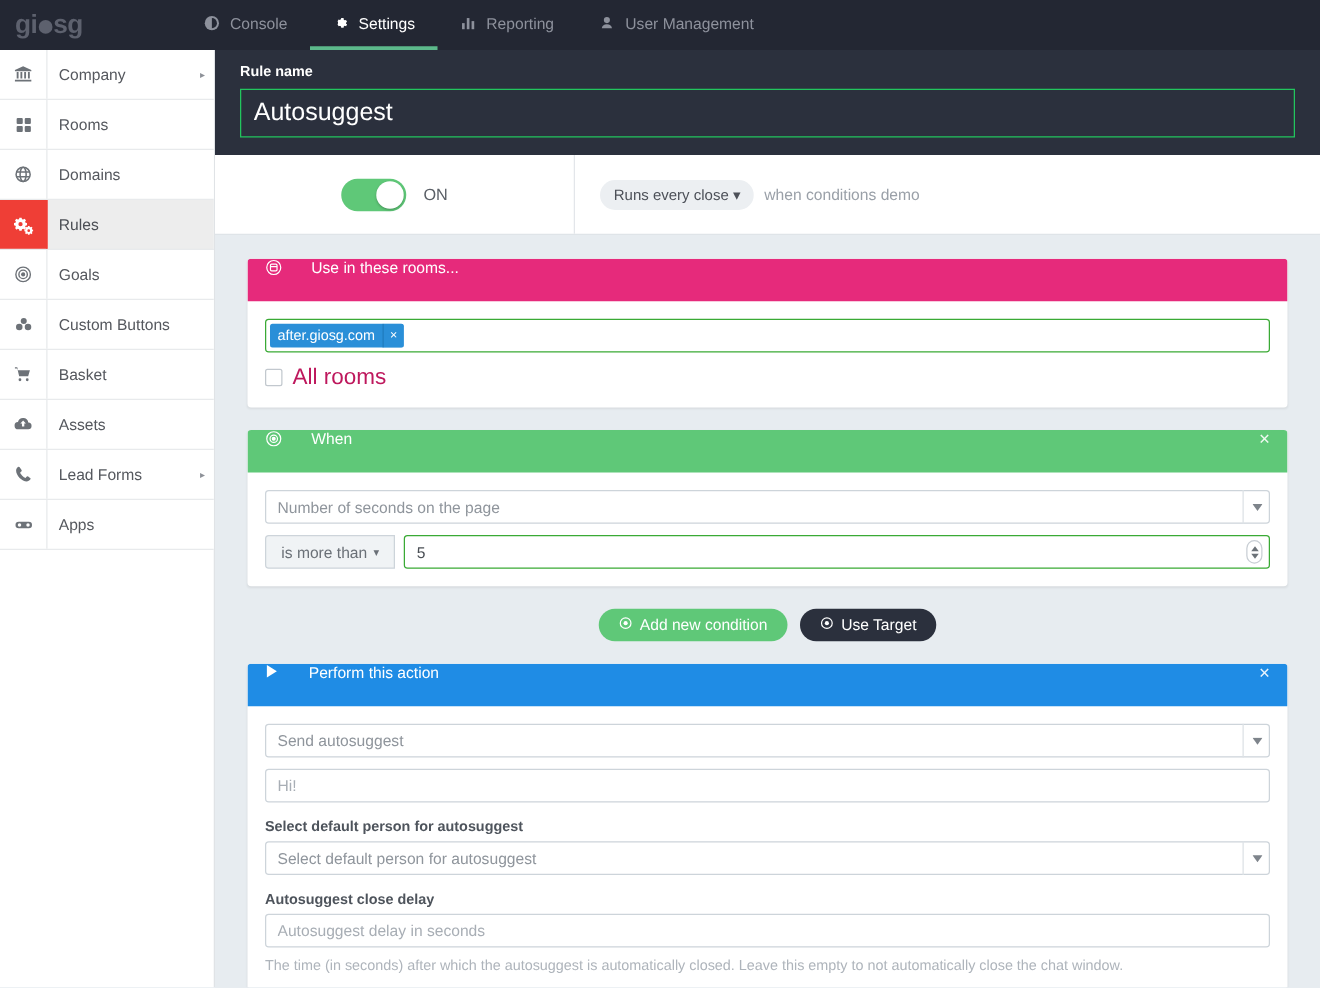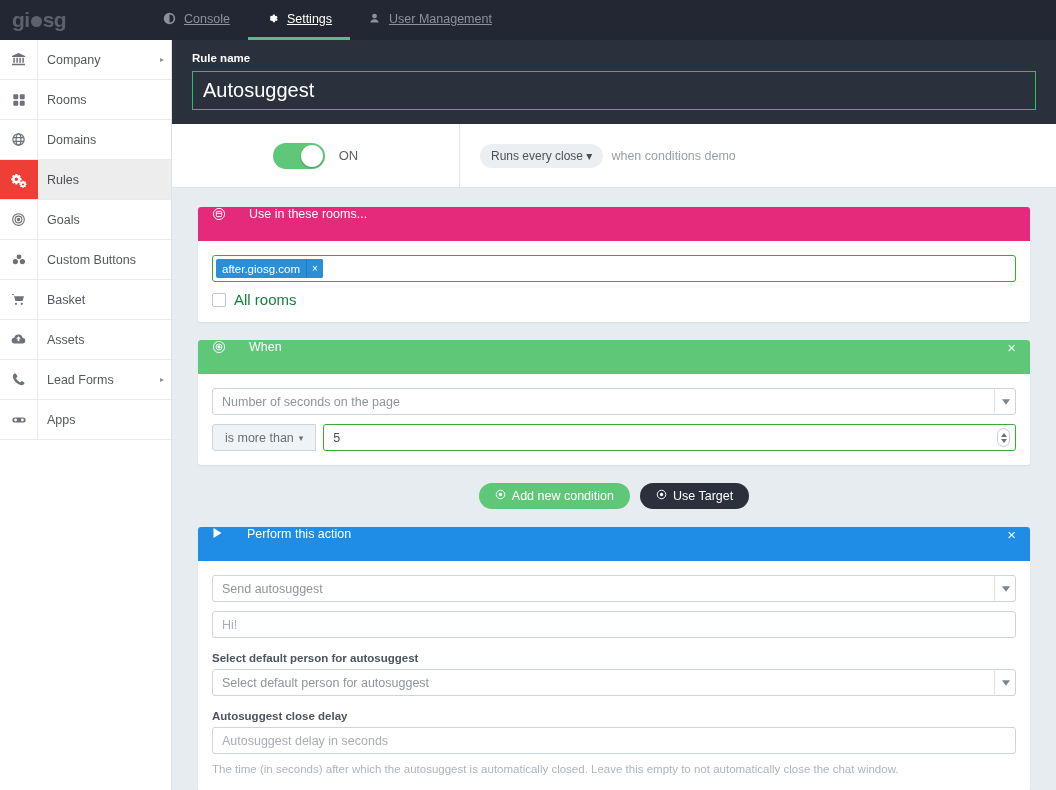--- a/index.html
+++ b/index.html
@@ -38,21 +38,20 @@
   }
   .nav-items { display: flex; align-items: stretch; }
   .nav-item {
     display: flex; align-items: center; gap: 8px;
     padding: 0 18px;
     color: #8d919c;
     font-size: 12.5px;
     cursor: pointer;
     position: relative;
     border-bottom: 3px solid transparent;
-    text-decoration: underline;
   }
   .nav-item.active { color: #ffffff; border-bottom-color: #5cb98b; }
   .nav-item .nico { font-size: 12px; line-height: 1; display:flex; align-items:center;}
   .nav-item svg { display:block; }
 
   
   .body-wrap { display: flex; height: 750px; }
 
   
   .sidebar {
@@ -235,21 +234,21 @@
     cursor: pointer;
     font-size: 10px;
   }
   .chkrow { display: flex; align-items: center; gap: 8px; margin-top: 9px; }
   .chk {
     width: 14px; height: 14px;
     border: 1px solid #c2c8ce;
     border-radius: 2px; background: #fff;
     cursor: pointer;
   }
-  .chkrow .cl { font-size: 15px; color: #15803d; }
+  .chkrow .cl { font-size: 18px; color: #be185d; }
 
   .select-wrap { position: relative; width: 100%; }
   .select-box {
     width: 100%;
     height: 27px;
     border: 1px solid #cdd4da;
     border-radius: 3px;
     display: flex; align-items: center;
     padding: 0 9px;
     font-size: 12.5px;
@@ -364,20 +363,30 @@
     <div class="nav-item active">
       <span class="nico">
         <svg width="13" height="13" viewBox="0 0 16 16" fill="#ffffff">
             <path d="M8 5.3a2.7 2.7 0 1 0 0 5.4 2.7 2.7 0 0 0 0-5.4zm0 4a1.3 1.3 0 1 1 0-2.6 1.3 1.3 0 0 1 0 2.6z"></path>
             <path d="M14.4 9.2l-1.1-.6a5.4 5.4 0 0 0 0-1.2l1.1-.6-1.1-2-1.2.4a5.4 5.4 0 0 0-1-.6L10.9 3h-2.3l-.3 1.3a5.4 5.4 0 0 0-1 .6L6 4.5 4.9 6.5l1 .7a5.4 5.4 0 0 0 0 1.2l-1 .7 1.2 2 1.2-.5q.5.4 1 .6l.3 1.3h2.3l.2-1.3q.6-.2 1-.6l1.3.5z"></path>
           </svg>
       </span>
       <span>Settings</span>
     </div>
 
+    <div class="nav-item">
+      <span class="nico">
+        <svg width="13" height="13" viewBox="0 0 16 16" fill="#8d919c">
+            <rect x="2" y="8" width="2.6" height="6"></rect>
+            <rect x="6.7" y="3" width="2.6" height="11"></rect>
+            <rect x="11.4" y="6" width="2.6" height="8"></rect>
+          </svg>
+      </span>
+      <span>Reporting</span>
+    </div>
 
     <div class="nav-item">
       <span class="nico">
         <svg width="13" height="13" viewBox="0 0 16 16" fill="#8d919c">
             <circle cx="8" cy="5" r="3"></circle>
             <path d="M8 9c-3 0-5 1.8-5 4h10c0-2.2-2-4-5-4z"></path>
           </svg>
       </span>
       <span>User Management</span>
     </div>

